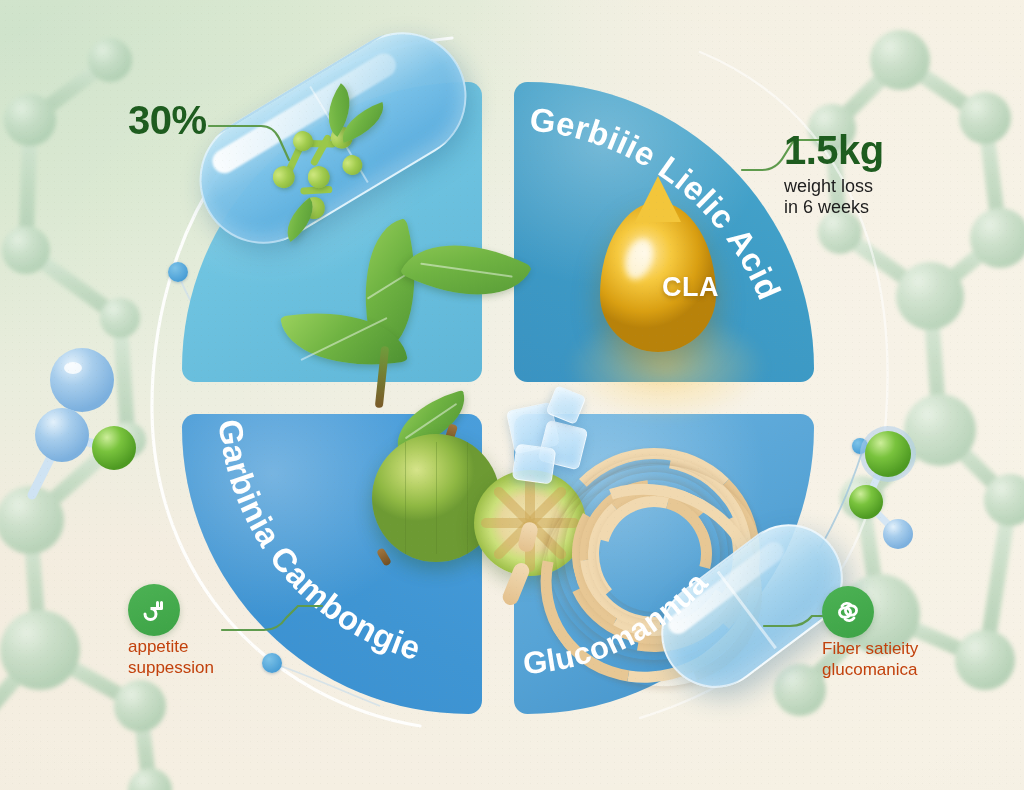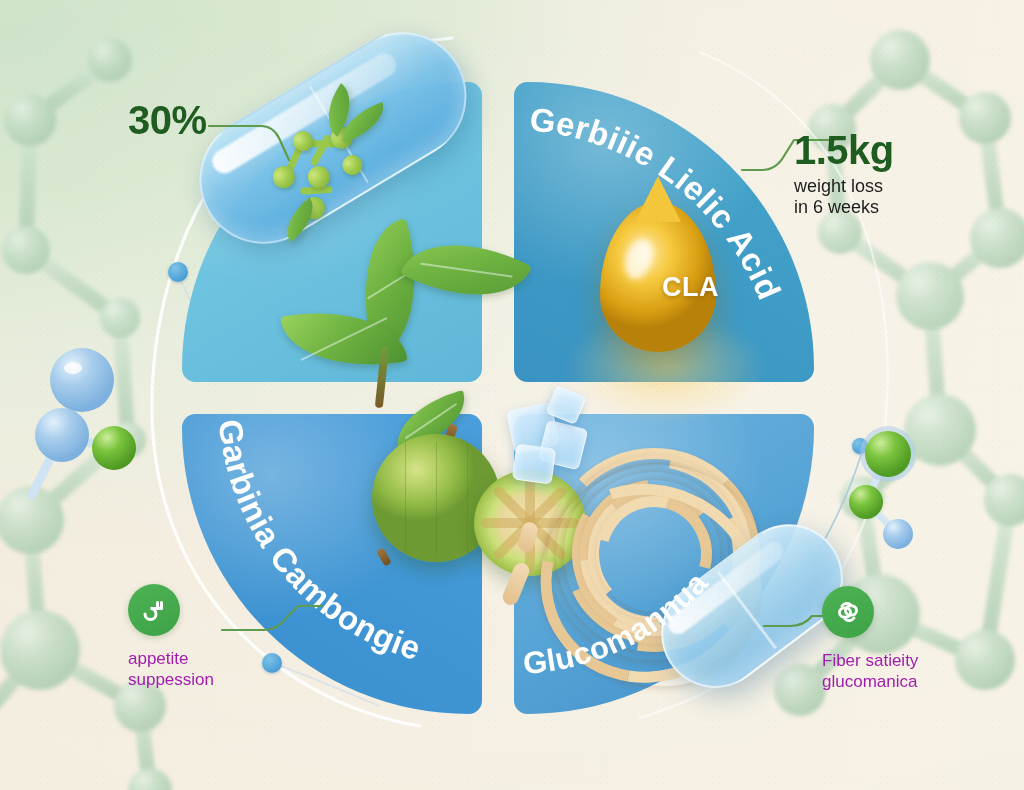--- a/index.html
+++ b/index.html
@@ -72,21 +72,21 @@
   .stat-sub{
     font-size:18px;color:#1d1d1d;line-height:1.18;margin-top:6px;font-weight:normal;
   }
   .badge{
     width:52px;height:52px;border-radius:50%;
     background:linear-gradient(160deg,#4cb254 0%,#3da346 100%);
     display:flex;align-items:center;justify-content:center;
     box-shadow:0 2px 6px rgba(60,110,60,.25);
   }
   .badge-text{
-    font-size:17px;color:#a21caf;line-height:1.25;margin-top:12px;font-weight:normal;
+    font-size:17px;color:#c2410c;line-height:1.25;font-weight:normal;
   }
 
   
   .arc-dot{position:absolute;width:20px;height:20px;border-radius:50%;
     background:radial-gradient(circle at 35% 30%, #7dc3e8 0%, #4b9fd6 70%, #3f91cb 100%);
     box-shadow:0 1px 3px rgba(40,90,130,.3);}
 
   
   .capsule{
     position:absolute;width:286px;height:124px;border-radius:70px;
@@ -440,21 +440,21 @@
   <svg style="position:absolute;left:205px;top:112px;" width="120" height="70" viewBox="0 0 120 70">
     <path d="M4,14 L56,14 Q68,14 74,26 L84,48" fill="none" stroke="#5f9b4d" stroke-width="2.2" stroke-linecap="round"></path>
   </svg>
   <div class="callout" style="left:104px;top:100px;width:180px;margin-left:24px;">
     <div class="stat-num">30%</div>
   </div>
 
   <svg style="position:absolute;left:736px;top:126px;" width="110" height="60" viewBox="0 0 110 60">
     <path d="M6,44 L26,44 Q40,44 48,30 L58,14 L98,14" fill="none" stroke="#5f9b4d" stroke-width="2.2" stroke-linecap="round"></path>
   </svg>
-  <div class="callout" style="left:784px;top:130px;width:200px;margin-left:10px;">
+  <div class="callout" style="left:784px;top:130px;width:200px;">
     <div class="stat-num">1.5kg</div>
     <div class="stat-sub">
       <span>weight loss</span><br>
       <span>in 6 weeks</span>
     </div>
   </div>
 
   <svg style="position:absolute;left:218px;top:596px;" width="110" height="46" viewBox="0 0 110 46">
     <path d="M4,34 L46,34 Q60,34 68,22 L80,10 L104,10" fill="none" stroke="#5f9b4d" stroke-width="2.2" stroke-linecap="round"></path>
   </svg>

